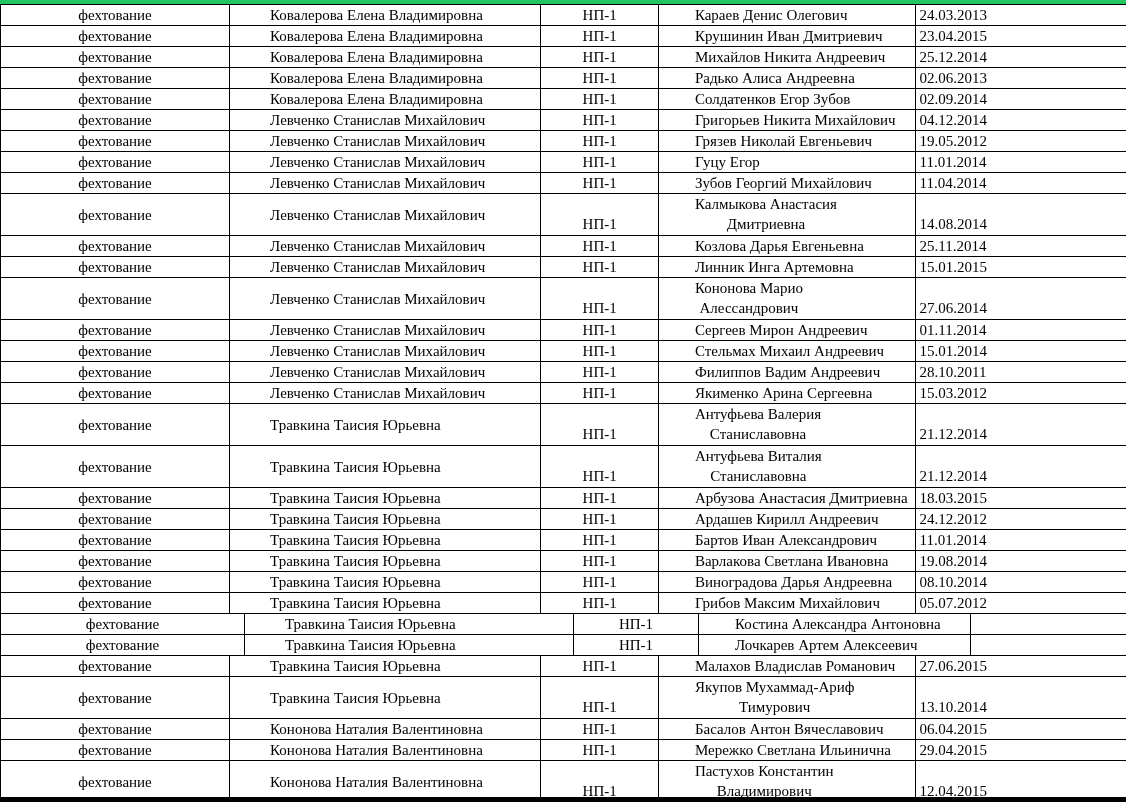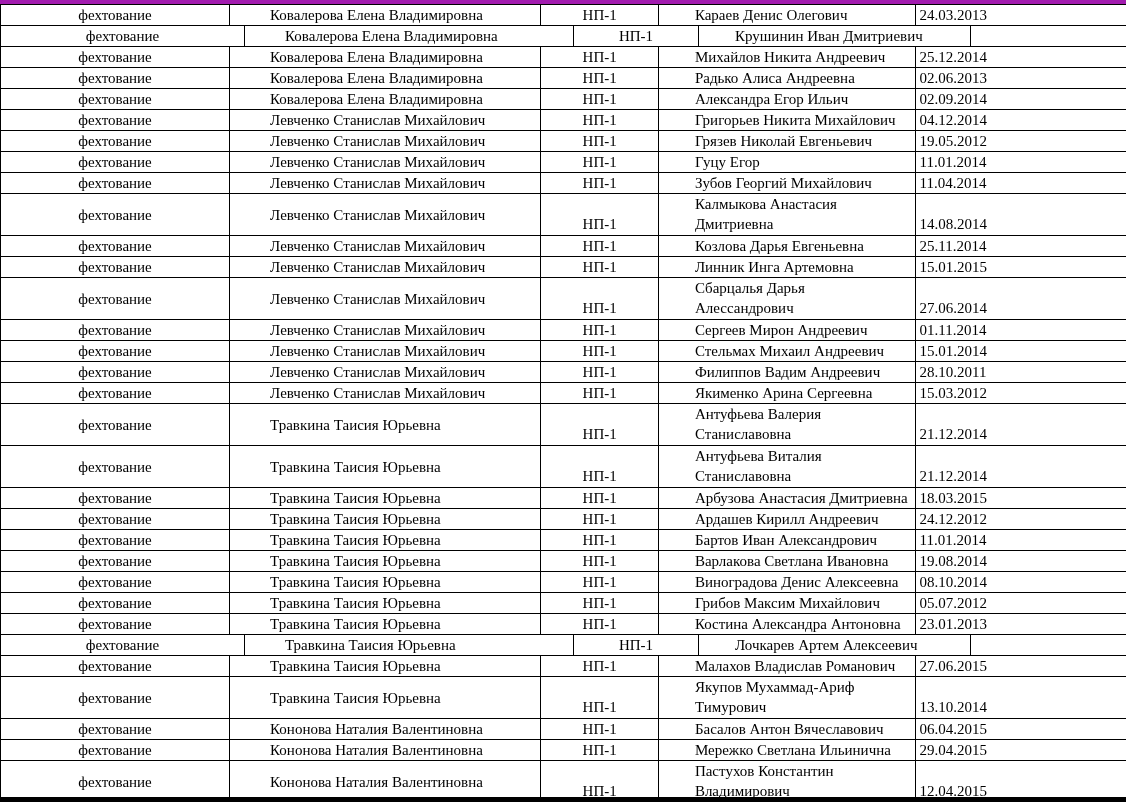--- a/index.html
+++ b/index.html
@@ -12,21 +12,22 @@
     height: 802px;
     font-family: "Liberation Serif", serif;
     font-size: 15px;
     color: #000000;
     overflow: hidden;
   }
   .page {
     position: relative;
     width: 1126px;
     height: 802px;
-    background: #a21caf;
+    background: #22c55e;
+    text-align: center;
   }
   .roster-table {
     position: absolute;
     top: 4px;
     left: 0;
     width: 1126px;
     border-top: 1px solid #000;
     border-left: 1px solid #000;
     box-sizing: border-box;
   }
@@ -96,20 +97,23 @@
     </div>
     <div class="cell coach">
       <span>Ковалерова Елена Владимировна</span>
     </div>
     <div class="cell group">
       <span>НП-1</span>
     </div>
     <div class="cell student">
       <span>Крушинин Иван Дмитриевич</span>
     </div>
+    <div class="cell date">
+      <span>23.04.2015</span>
+    </div>
   </div>
 
   <div class="row">
     <div class="cell sport">
       <span>фехтование</span>
     </div>
     <div class="cell coach">
       <span>Ковалерова Елена Владимировна</span>
     </div>
     <div class="cell group">
@@ -145,21 +149,21 @@
     <div class="cell sport">
       <span>фехтование</span>
     </div>
     <div class="cell coach">
       <span>Ковалерова Елена Владимировна</span>
     </div>
     <div class="cell group">
       <span>НП-1</span>
     </div>
     <div class="cell student">
-      <span>Александра Егор Ильич</span>
+      <span>Солдатенков Егор Зубов</span>
     </div>
     <div class="cell date">
       <span>02.09.2014</span>
     </div>
   </div>
 
   <div class="row">
     <div class="cell sport">
       <span>фехтование</span>
     </div>
@@ -290,21 +294,21 @@
     <div class="cell sport">
       <span>фехтование</span>
     </div>
     <div class="cell coach">
       <span>Левченко Станислав Михайлович</span>
     </div>
     <div class="cell group">
       <span>НП-1</span>
     </div>
     <div class="cell student">
-      <span>Сбарцалья Дарья
+      <span>Кононова Марио
 Алессандрович</span>
     </div>
     <div class="cell date">
       <span>27.06.2014</span>
     </div>
   </div>
 
   <div class="row">
     <div class="cell sport">
       <span>фехтование</span>
@@ -491,21 +495,21 @@
     <div class="cell sport">
       <span>фехтование</span>
     </div>
     <div class="cell coach">
       <span>Травкина Таисия Юрьевна</span>
     </div>
     <div class="cell group">
       <span>НП-1</span>
     </div>
     <div class="cell student">
-      <span>Виноградова Денис Алексеевна</span>
+      <span>Виноградова Дарья Андреевна</span>
     </div>
     <div class="cell date">
       <span>08.10.2014</span>
     </div>
   </div>
 
   <div class="row">
     <div class="cell sport">
       <span>фехтование</span>
     </div>
@@ -528,23 +532,20 @@
       <span>фехтование</span>
     </div>
     <div class="cell coach">
       <span>Травкина Таисия Юрьевна</span>
     </div>
     <div class="cell group">
       <span>НП-1</span>
     </div>
     <div class="cell student">
       <span>Костина Александра Антоновна</span>
-    </div>
-    <div class="cell date">
-      <span>23.01.2013</span>
     </div>
   </div>
 
   <div class="row">
     <div class="cell sport">
       <span>фехтование</span>
     </div>
     <div class="cell coach">
       <span>Травкина Таисия Юрьевна</span>
     </div>

